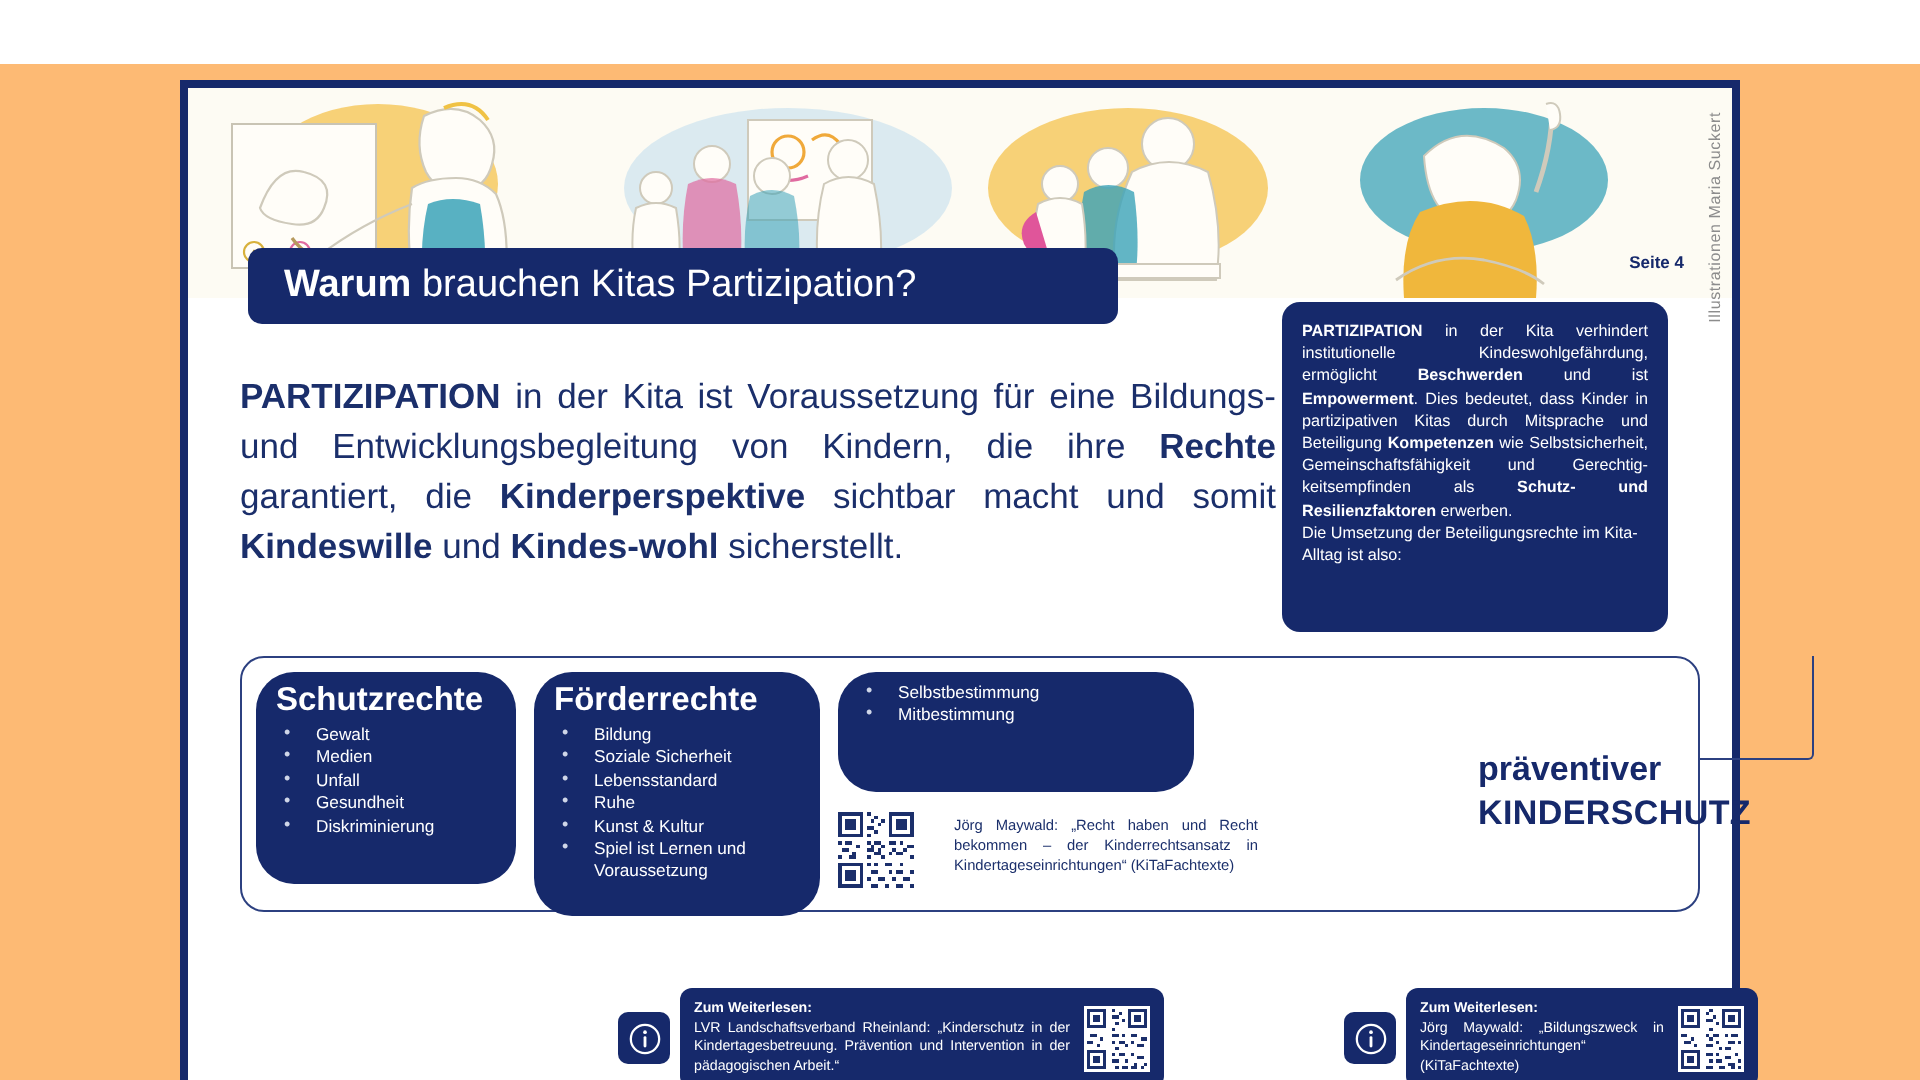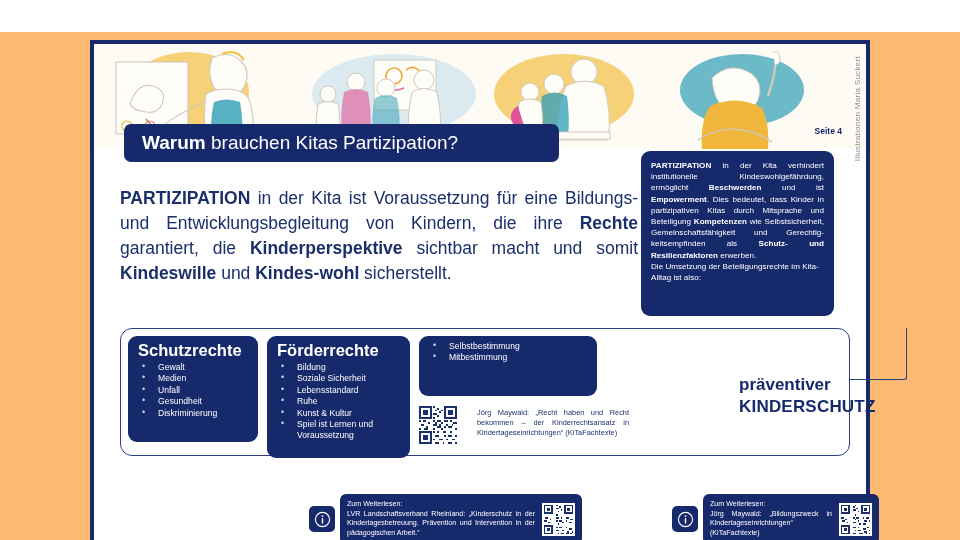--- a/index.html
+++ b/index.html
@@ -64,21 +64,21 @@
     border:1.2px solid #2c4080; border-radius:12px; background:#fff;
   }
   #notch-line {
     position:absolute; left:755px; top:284px; width:58px; height:52px;
     border-right:1.2px solid #2c4080; border-bottom:1.2px solid #2c4080;
     border-bottom-right-radius:3px;
   }
 
   
   .card {
-    position:absolute; background:#16296b; border-radius:9px; color:#fff;
+    position:absolute; background:#16296b; border-radius:19px; color:#fff;
     padding:5px 8px 8px 8px;
   }
   .card h3 { font-size:16.5px; font-weight:bold; line-height:19px;
     margin:0 0 2px 2px; white-space:nowrap; }
   .card ul { list-style:none; }
   .card li {
     font-size:8.6px; line-height:11.4px; padding-left:22px;
     position:relative;
   }
   .card li::before {
@@ -117,21 +117,21 @@
     align-self:center; flex:0 0 auto;
   }
   .readbox .body {
     background:#16296b; border-radius:6px; color:#fff;
     display:flex; align-items:center; gap:7px;
     padding:6px 7px;
   }
   .readbox .body .txt {
     font-size:7.1px; line-height:9.6px; text-align:justify;
   }
-  .readbox .body .txt .hd { display:block; text-align:left; }
+  .readbox .body .txt .hd { display:block; text-align:left;font-weight:bold; }
   .readbox .body .txt .lastl { display:block; text-align:left; }
 
   #read1 { left:215px; top:450px; }
   #read1 .txt { width:188px; }
   #read2 { left:578px; top:450px; }
   #read2 .txt { width:122px; }
 
   .qr { background:#fff; display:block; }
 </style>
 </head>

